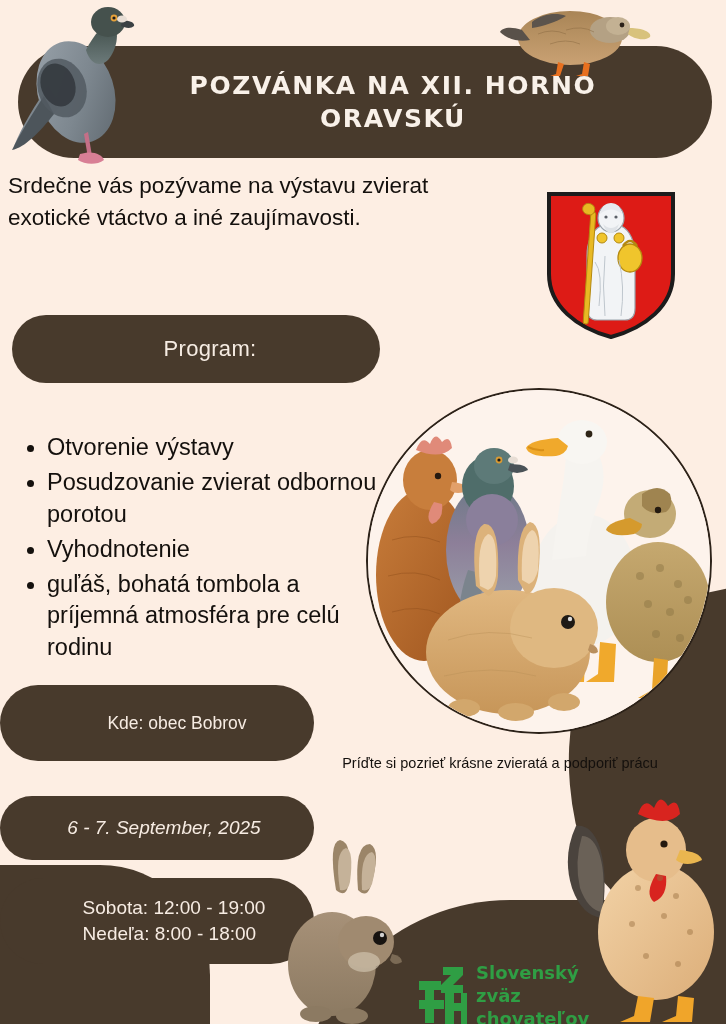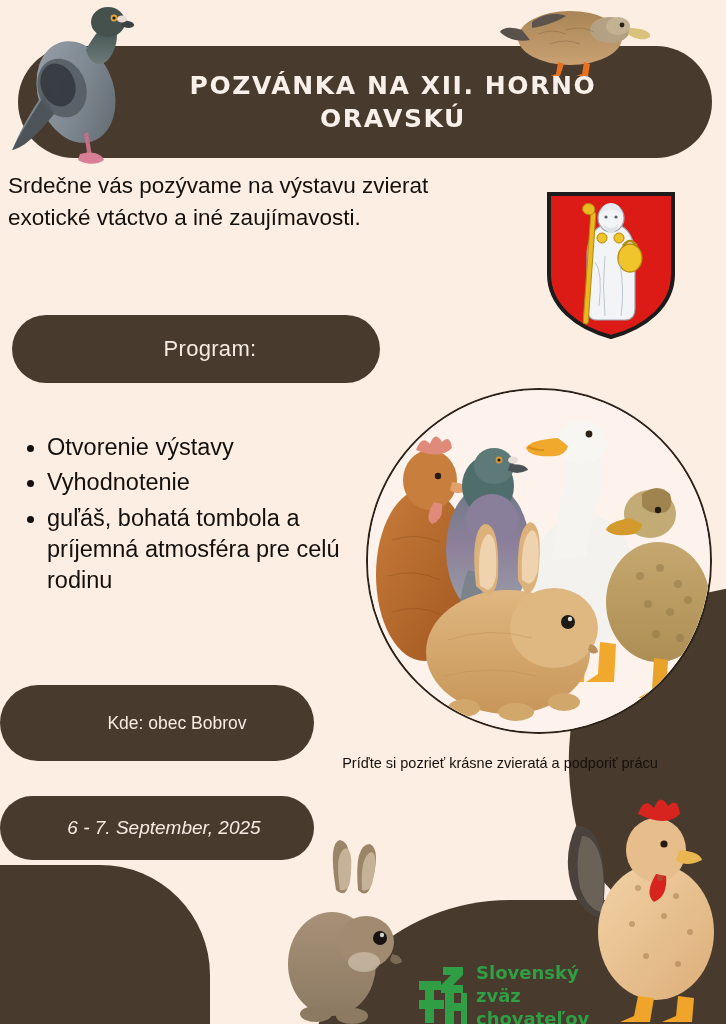--- a/index.html
+++ b/index.html
@@ -263,20 +263,21 @@
       </g>
     </g>
   </svg>
 
   <div class="pill" id="program-pill">
     <span id="program-label">Program:</span>
   </div>
 
   <ul id="program-list">
     <li>Otvorenie výstavy</li>
+    <li>Posudzovanie zvierat odbornou porotou</li>
     <li>Vyhodnotenie</li>
     <li>guľáš, bohatá tombola a príjemná atmosféra pre celú rodinu</li>
   </ul>
 
   <div id="circle-photo">
     <svg viewBox="0 0 342 342" width="342" height="342">
       <defs>
         <linearGradient id="henG" x1="0" y1="0" x2="1" y2="1">
           <stop offset="0" stop-color="#c77c3a"></stop>
             <stop offset="1" stop-color="#a0561f"></stop>
@@ -381,20 +382,26 @@
 
   <div id="caption">
     <div>Príďte si pozrieť krásne zvieratá a podporiť prácu</div>
   </div>
 
   <div class="pill" id="where-pill">
     <span class="txt">Kde: obec Bobrov</span>
   </div>
   <div class="pill" id="date-pill">
     <span class="txt">6 - 7. September, 2025</span>
+  </div>
+  <div class="pill" id="hours-pill">
+    <span class="txt">
+      <span>Sobota: 12:00 - 19:00</span><br>
+      <span>Nedeľa: 8:00 - 18:00</span>
+    </span>
   </div>
 
   <svg class="animal" id="rabbit-bottom" viewBox="0 0 118 186">
     <defs>
       <linearGradient id="rb2" x1="0" y1="0" x2="0" y2="1">
         <stop offset="0" stop-color="#a79178"></stop>
           <stop offset="1" stop-color="#8c7a62"></stop>
       </linearGradient>
     </defs>
     <ellipse cx="44" cy="126" rx="44" ry="52" fill="url(#rb2)"></ellipse>

